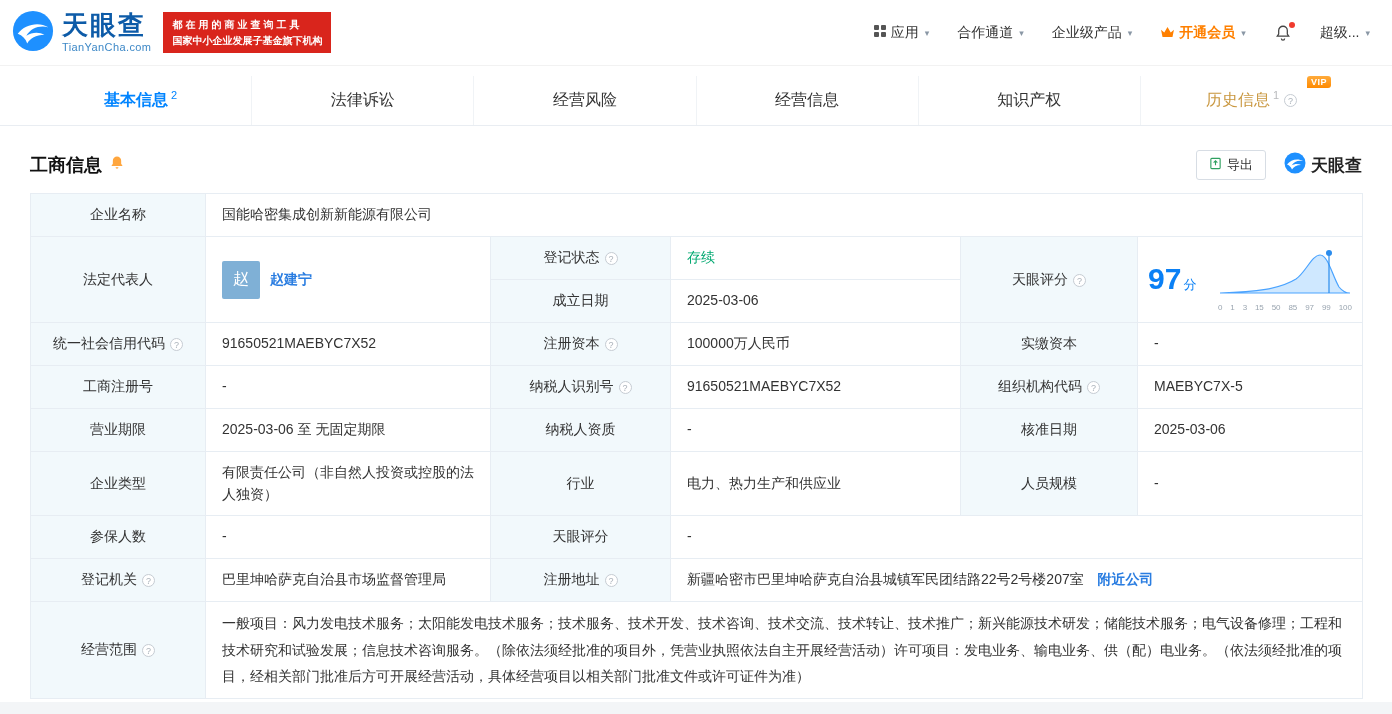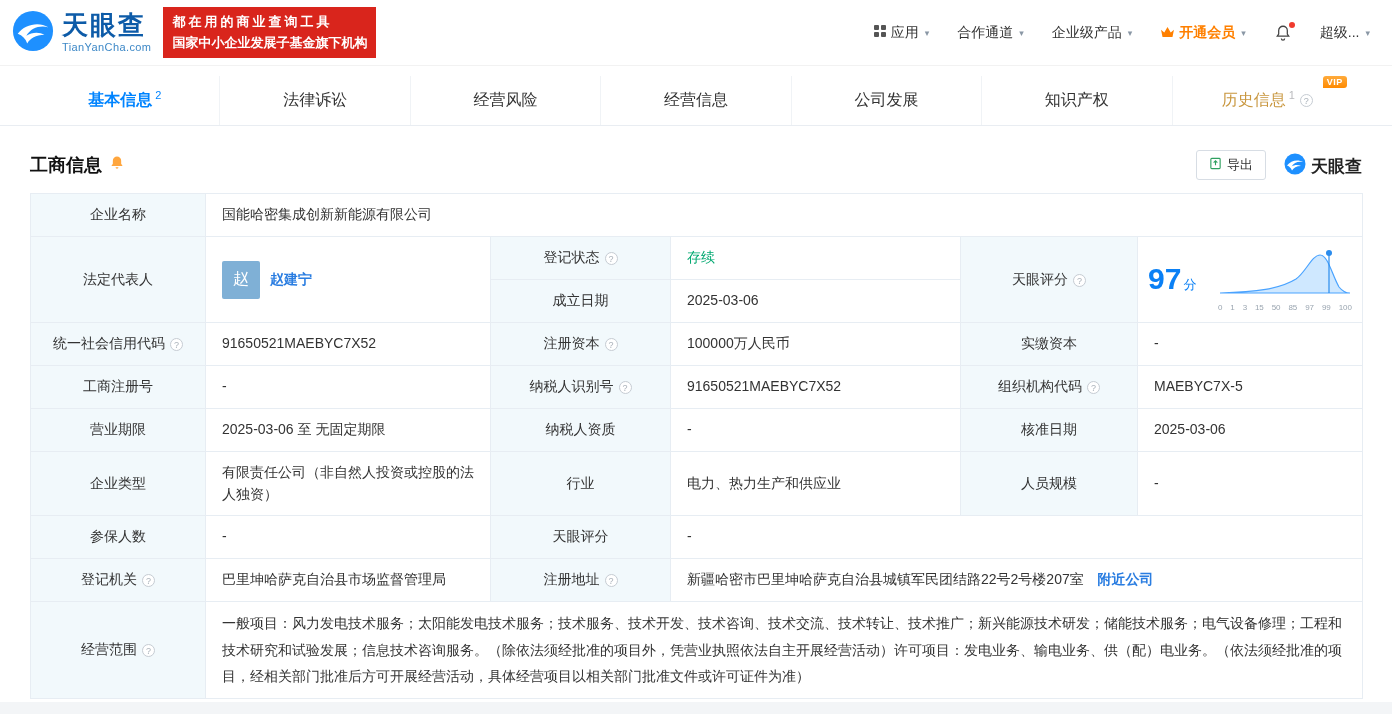--- a/index.html
+++ b/index.html
@@ -8,21 +8,21 @@
     background: #fff; color: #333;
     font-family: "Liberation Sans", "DejaVu Sans", sans-serif;
   }
   a { text-decoration: none; }
 
   
   .hdr { display: flex; align-items: center; height: 66px; padding: 6px 22px 6px 12px; border-bottom: 1px solid #f2f2f2; }
   .logo { display: flex; align-items: center; gap: 8px; flex: none; }
   .logo-cn { font-size: 26px; font-weight: bold; color: #0d5ba8; letter-spacing: 2px; line-height: 1; }
   .logo-en { font-size: 11px; color: #3d88c7; margin-top: 3px; letter-spacing: .4px; }
-  .slogan { background: #d9251c; color: #fff; font-size: 13px; font-weight: bold; padding: 5px 9px; margin-left: 12px; line-height: 1.55; white-space: nowrap; flex: none; }
+  .slogan { background: #d9251c; color: #fff; font-size: 10px; font-weight: bold; padding: 5px 9px; margin-left: 12px; line-height: 1.55; white-space: nowrap; flex: none; }
   .slogan .l1 { letter-spacing: 3px; }
   .search-wrap { margin-left: 14px; flex: none; }
   .stabs { display: flex; align-items: flex-end; font-size: 13px; height: 24px; }
   .stab { padding: 3px 12px; color: #333; cursor: pointer; }
   .stab.on { background: #0084ff; color: #fff; }
   .srow { display: flex; }
   .sbox { width: 358px; height: 36px; border: 2px solid #0084ff; display: flex; align-items: center; background: #fff; }
   .sbox input { flex: 1; border: none; outline: none; font-size: 14px; padding: 0 10px; color: #333; font-family: inherit; background: transparent; }
   .clear-x { color: #c9c9c9; font-size: 15px; padding: 0 8px; cursor: pointer; }
   .clear-x::before { content: "⊗"; }
@@ -45,21 +45,21 @@
   .tab-hist { color: #c9973f; }
   .tbadge.gold { color: #b9babd; }
   .rel { position: relative; display: inline-flex; align-items: center; }
   .vip-tag { position: absolute; top: -14px; right: -34px; background: linear-gradient(#ffab3c, #ff8a00); color: #fff; font-size: 9px; font-weight: bold; padding: 1px 4px; border-radius: 3px 3px 3px 0; letter-spacing: .5px; }
   .q { display: inline-block; width: 13px; height: 13px; border: 1px solid #c6ccd3; border-radius: 50%; color: #a9b1b9; font-size: 9px; line-height: 12px; text-align: center; margin-left: 5px; cursor: pointer; font-weight: normal; background: #fff; }
   .q::before { content: "?"; }
 
   
   .sec { display: flex; align-items: center; margin: 24px 30px 13px; }
   .sec-title { font-size: 18px; font-weight: bold; color: #111; margin-right: 7px; }
-  .sec-right { margin-left: auto; display: flex; align-items: flex-end; gap: 18px; }
+  .sec-right { margin-left: auto; display: flex; align-items: center; gap: 18px; }
   .exp { display: inline-flex; align-items: center; gap: 5px; border: 1px solid #d7dde4; border-radius: 3px; background: #fff; padding: 5px 12px; font-size: 13px; color: #333; cursor: pointer; font-family: inherit; }
   .wlogo { display: flex; align-items: center; gap: 5px; font-size: 17px; font-weight: bold; color: #222; }
 
   
   table.biz { border-collapse: collapse; width: 1332px; margin: 0 30px; table-layout: fixed; font-size: 14px; }
   .biz td { border: 1px solid #e7edf3; padding: 8px 16px; line-height: 1.55; vertical-align: middle; word-break: break-all; }
   .biz td.lb { background: #f2f9fc; color: #333; text-align: center; }
   .biz tr { height: 43px; }
   tr.r-type { height: 64px; }
   tr.r-scope { height: 96px; }
@@ -152,23 +152,20 @@
     <span class="tbadge">2</span>
   </div>
   <div class="tab">
     <span>法律诉讼</span>
   </div>
   <div class="tab">
     <span>经营风险</span>
   </div>
   <div class="tab">
     <span>经营信息</span>
-  </div>
-  <div class="tab">
-    <span>公司发展</span>
   </div>
   <div class="tab">
     <span>知识产权</span>
   </div>
   <div class="tab tab-hist">
     <span class="rel">
       <span>历史信息</span>
       <span class="tbadge gold">1</span>
       <span class="q"></span>
       <span class="vip-tag">VIP</span>

